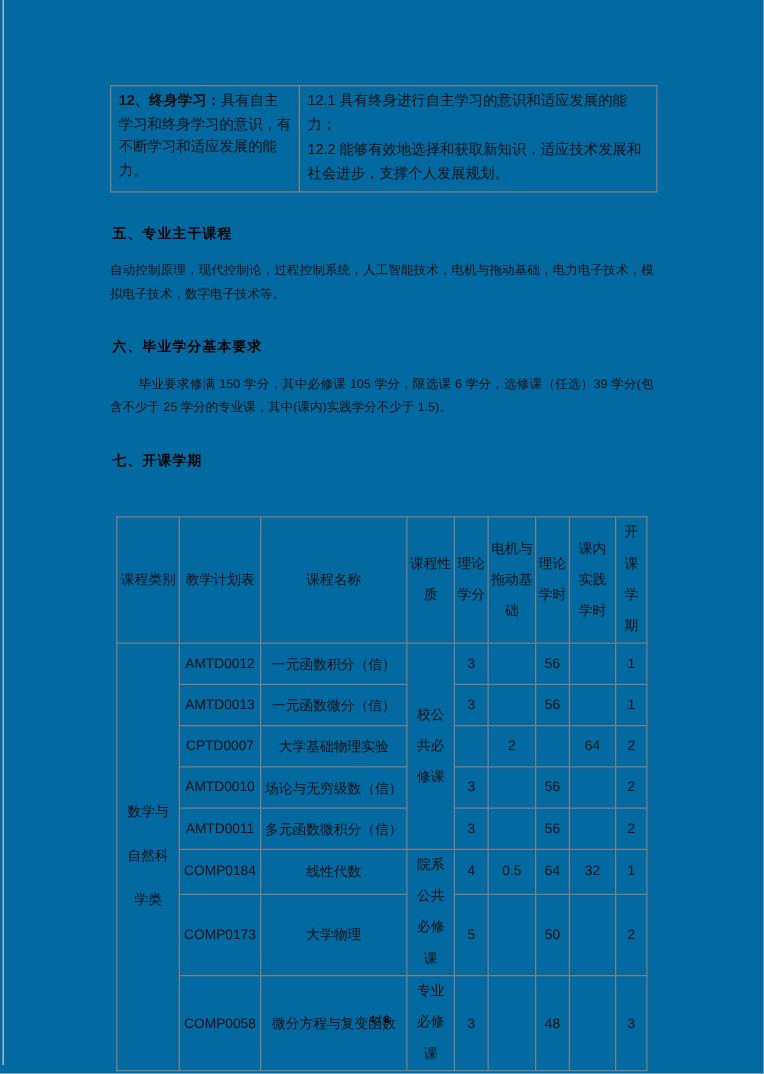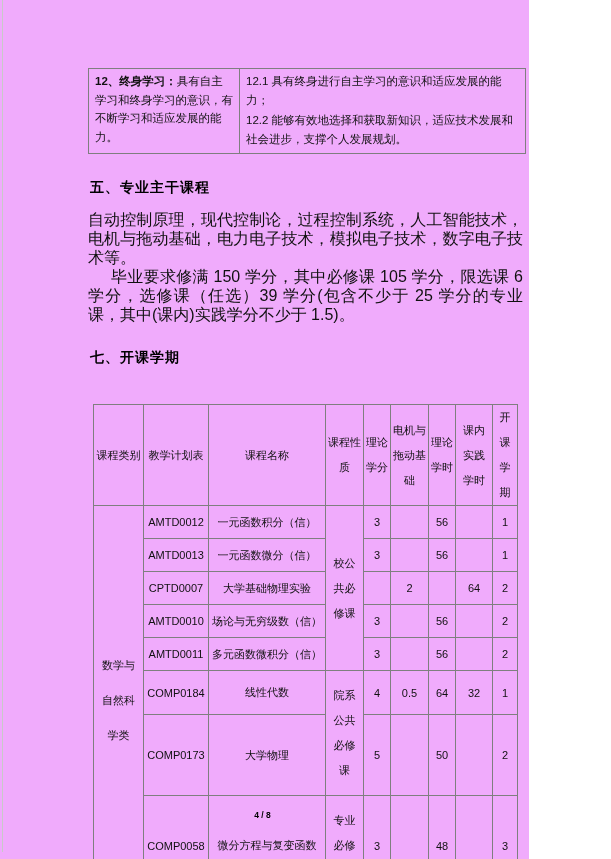--- a/index.html
+++ b/index.html
@@ -1,19 +1,19 @@
 <!DOCTYPE html>
 <html><head>
 <meta charset="utf-8">
 <style>
   html,body { margin:0; padding:0; background:#ffffff; }
   .page {
     position:relative;
-    width:529px; height:859px;
-    background:#f0abfc;
+    width:611px; height:859px;
+    background:#0369a1;
     font-family:"Liberation Sans", sans-serif;
     color:#111;
     overflow:hidden;
   }
   .page-edge-left {
     position:absolute; left:2px; top:0; height:852px; width:1px;
     background:#c9c9c9;
   }
   .content { position:absolute; left:88px; top:0; width:435px; }
 
@@ -28,25 +28,25 @@
     font-size:11.5px; line-height:18.5px;
     padding:3px 6px 3px 6px;
   }
   .oc-left  { width:138px; }
   .oc-right { width:273px; }
   .outcome-table p { margin:0 0 2px 0; }
 
   
   h2.sec {
     font-family:"Liberation Sans", sans-serif;
-    font-size:14px; font-weight:bold; color:#000;
+    font-size:11px; font-weight:bold; color:#000;
     margin:25px 0 13px 2px; letter-spacing:1px;
   }
   p.body {
-    font-size:16px; line-height:19px; margin:0 0 0 0;
+    font-size:10px; line-height:19px; margin:0 0 0 0;
     text-align:justify;
   }
   p.body.indent { text-indent:23px; }
 
   
   .plan-table {
     margin-top:37px; margin-left:5px;
     border-collapse:collapse; table-layout:fixed;
     width:424px;
     font-size:11px;
@@ -56,21 +56,21 @@
     text-align:center; vertical-align:middle;
     padding:0 2px;
     font-weight:normal;
     overflow:hidden;
   }
   .plan-table thead th { height:60px; line-height:25px;margin-top:20px; }
   .plan-table tr.rr   { height:33px; }
   .plan-table tr.r-tall1 { height:60px; }
   .plan-table tr.r-tall2 { height:65px; }
   td.cat-cell    { line-height:35px; padding:0 4px; }
-  td.nature-cell { line-height:25px; padding:12px 3px; }
+  td.nature-cell { line-height:25px; padding:0 3px; }
   td.name-cell   { padding:0 1px; }
 
   
   .page-num {
     position:absolute; left:0; right:4px; top:810px;
     text-align:center;
     font-size:8.5px; font-weight:bold; color:#000;
   }
 </style>
 </head>
@@ -89,20 +89,21 @@
             <p>12.1 具有终身进行自主学习的意识和适应发展的能力；</p>
             <p>12.2 能够有效地选择和获取新知识，适应技术发展和社会进步，支撑个人发展规划。</p>
           </td>
         </tr>
       </tbody>
     </table>
 
     <h2 class="sec">五、专业主干课程</h2>
     <p class="body">自动控制原理，现代控制论，过程控制系统，人工智能技术，电机与拖动基础，电力电子技术，模拟电子技术，数字电子技术等。</p>
 
+    <h2 class="sec">六、毕业学分基本要求</h2>
     <p class="body indent">毕业要求修满 150 学分，其中必修课 105 学分，限选课 6 学分，选修课（任选）39 学分(包含不少于 25 学分的专业课，其中(课内)实践学分不少于 1.5)。</p>
 
     <h2 class="sec">七、开课学期</h2>
 
     <table class="plan-table">
       <colgroup>
         <col style="width:50px">
           <col style="width:65px">
           <col style="width:117px">
         <col style="width:38px">

